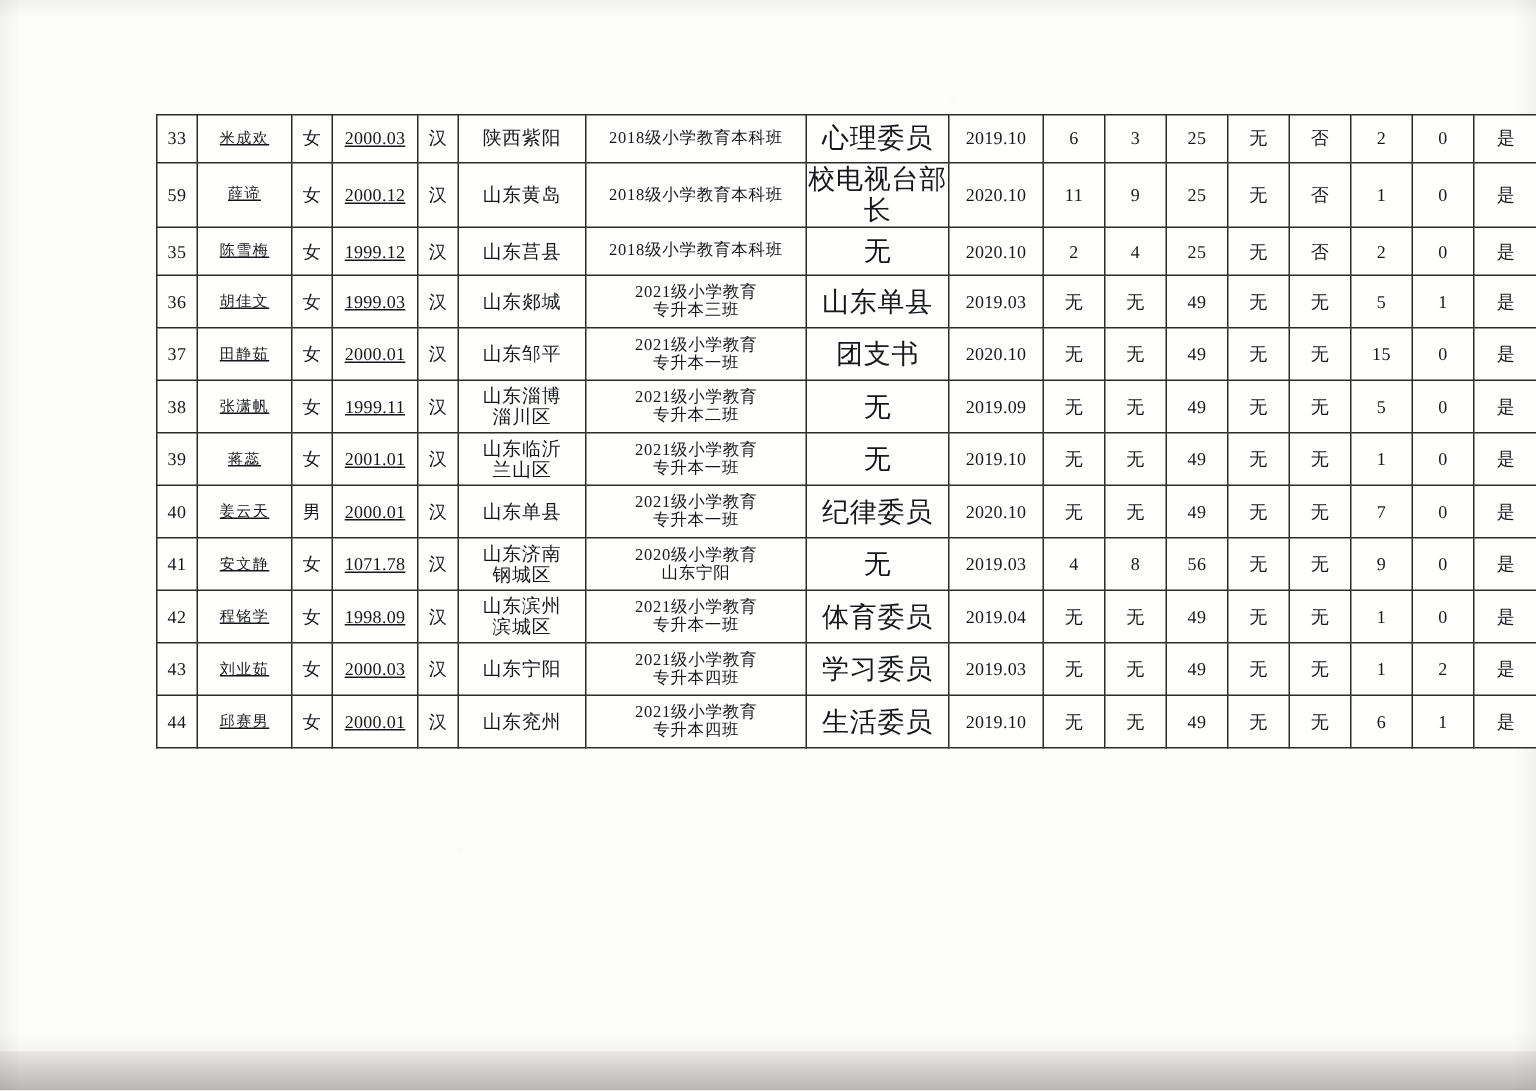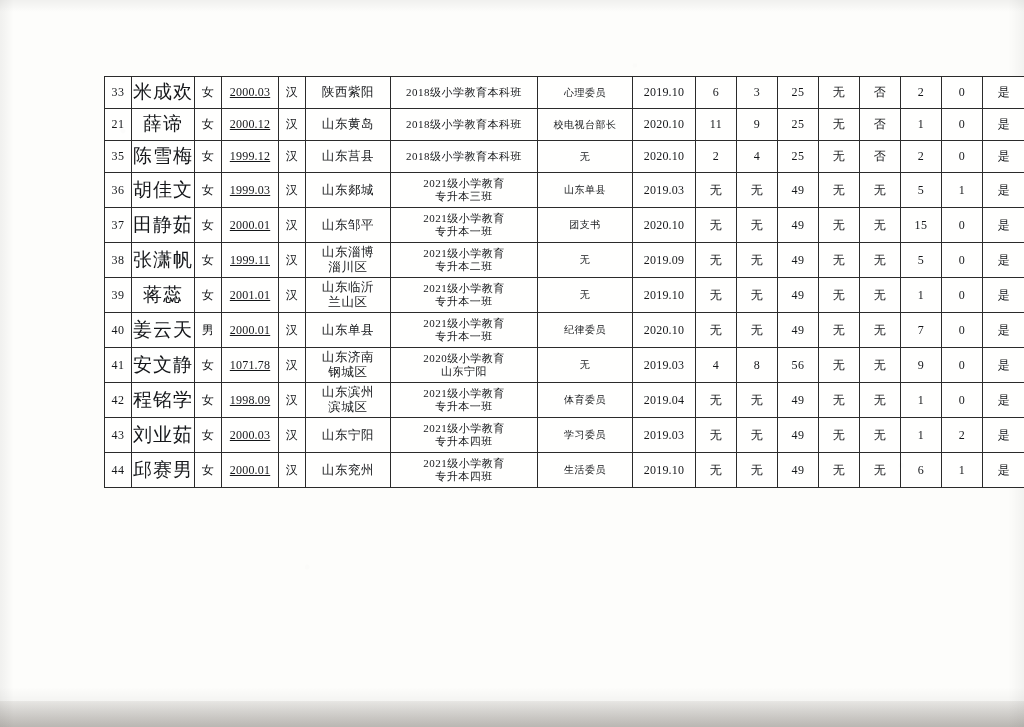--- a/index.html
+++ b/index.html
@@ -66,27 +66,27 @@
     border: 1px solid #2b2b2b;
     text-align: center;
     vertical-align: middle;
     color: #15171a;
     font-family: "Liberation Serif", serif;
     line-height: 1.18;
     padding: 0;
     overflow: hidden;
   }
   .c-idx      { width: 26px;  font-size: 12px; }
-  .c-name     { width: 62px;  font-size: 19px; }
+  .c-name     { width: 62px;  font-size: 10px; text-decoration: underline; }
   .c-sex      { width: 26px;  font-size: 12px; }
   .c-birth    { width: 56px;  font-size: 12px; text-decoration: underline; }
   .c-nation   { width: 26px;  font-size: 12px; }
   .c-origin   { width: 84px;  font-size: 12.5px; }
   .c-class    { width: 146px; font-size: 11px; }
-  .c-post     { width: 94px;  font-size: 10px; }
+  .c-post     { width: 94px;  font-size: 18px; }
   .c-date     { width: 62px;  font-size: 12px; }
   .c-num      { width: 40px;  font-size: 12px; }
   .c-yn       { width: 42px;  font-size: 12px; }
 
   tr.r { height: 32px; }
   tr.r.tall { height: 35px; }
 
   .cell-lines {
     display: block;
     white-space: pre-line;
@@ -159,21 +159,21 @@
         <td class="c-yn">
             <span class="cell-lines">是</span>
           </td>
         <td class="c-yn">
             <span class="cell-lines">是</span>
           </td>
       </tr>
 
       <tr class="r">
         <td class="c-idx">
-            <span class="cell-lines">21</span>
+            <span class="cell-lines">59</span>
           </td>
         <td class="c-name">
             <span class="cell-lines">薛谛</span>
           </td>
         <td class="c-sex">
             <span class="cell-lines">女</span>
           </td>
         <td class="c-birth">
             <span class="cell-lines">2000.12</span>
           </td>

